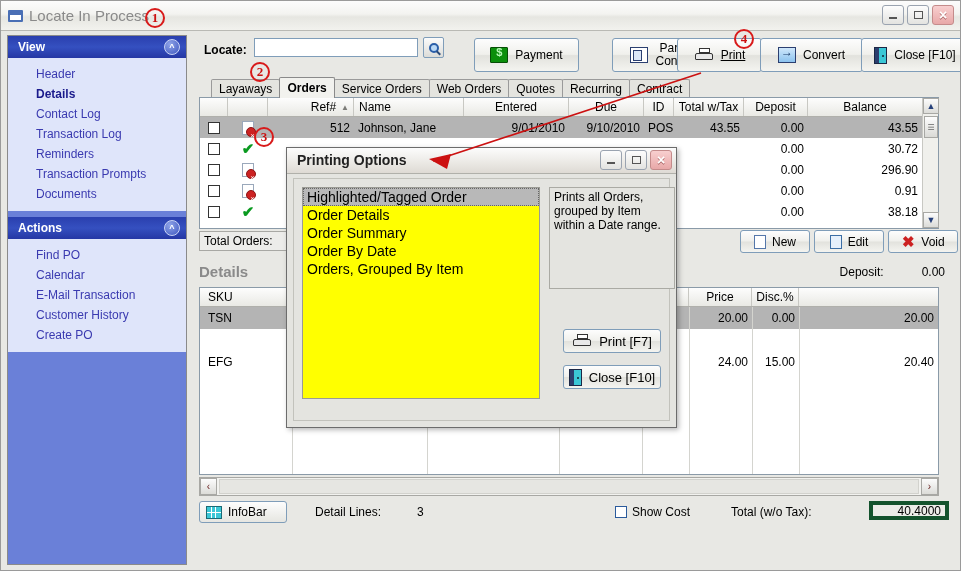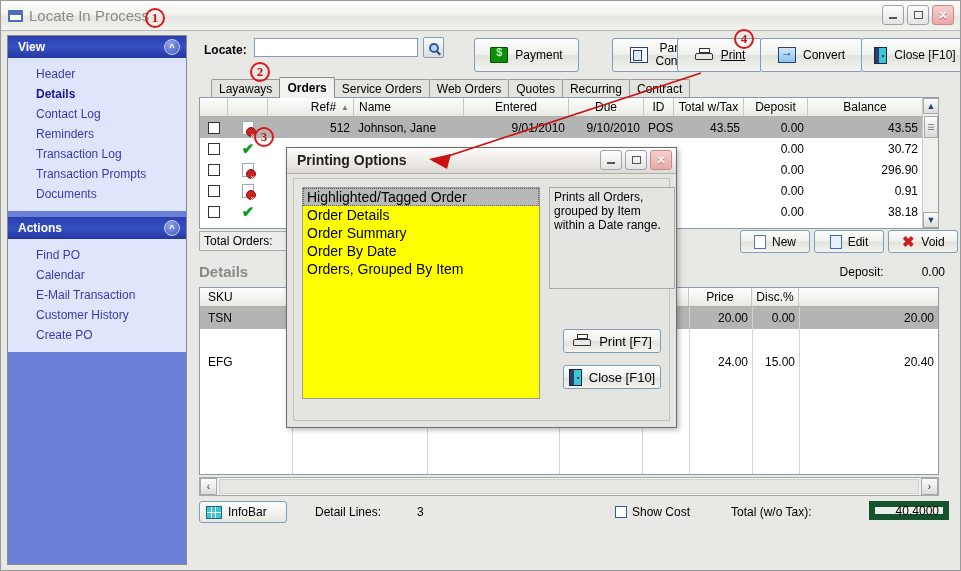--- a/index.html
+++ b/index.html
@@ -249,21 +249,21 @@
      position:relative; }
   .ico-grid3:after { content:""; position:absolute; left:4px; top:0; bottom:0; width:1px;
      background:#fff; box-shadow: 4px 0 0 #fff; }
   .ico-grid3:before { content:""; position:absolute; left:0; right:0; top:5px; height:1px; background:#fff;}
 
   .statlbl { position:absolute; top:474px; font-size:12px; color:#000; }
   .cbx { width:12px; height:12px; border:1.5px solid #2b5b9c; background:#fff; display:inline-block;
      vertical-align:-2px; margin-right:5px;}
   .totbox {
     position:absolute; top:470px; right:10px; width:80px; height:19px;
-    border:6px solid #14532d; background:#ececE8;
+    border:4px solid #14532d; background:#ececE8;
     display:flex; align-items:center; justify-content:flex-end; padding-right:4px; font-size:12px;
   }
 
   
   #dlg {
     position: absolute; left: 285px; top: 146px; width: 391px; height: 281px;
     background: #e4e4e0; border: 1px solid #6c6c6c;
     box-shadow: 2px 2px 5px rgba(0,0,0,0.28);
     z-index: 50;
   }
@@ -335,22 +335,22 @@
 
     <div class="panel">
       <div class="panel-hd">
         <span>View</span>
         <span class="chev">^</span>
       </div>
       <div class="panel-body">
         <div class="panel-item">Header</div>
         <div class="panel-item active">Details</div>
         <div class="panel-item">Contact Log</div>
+        <div class="panel-item">Transaction Log</div>
         <div class="panel-item">Reminders</div>
-        <div class="panel-item">Transaction Log</div>
         <div class="panel-item">Transaction Prompts</div>
         <div class="panel-item">Documents</div>
       </div>
     </div>
 
     <div class="panel-gap"></div>
 
     <div class="panel">
       <div class="panel-hd">
         <span>Actions</span>

